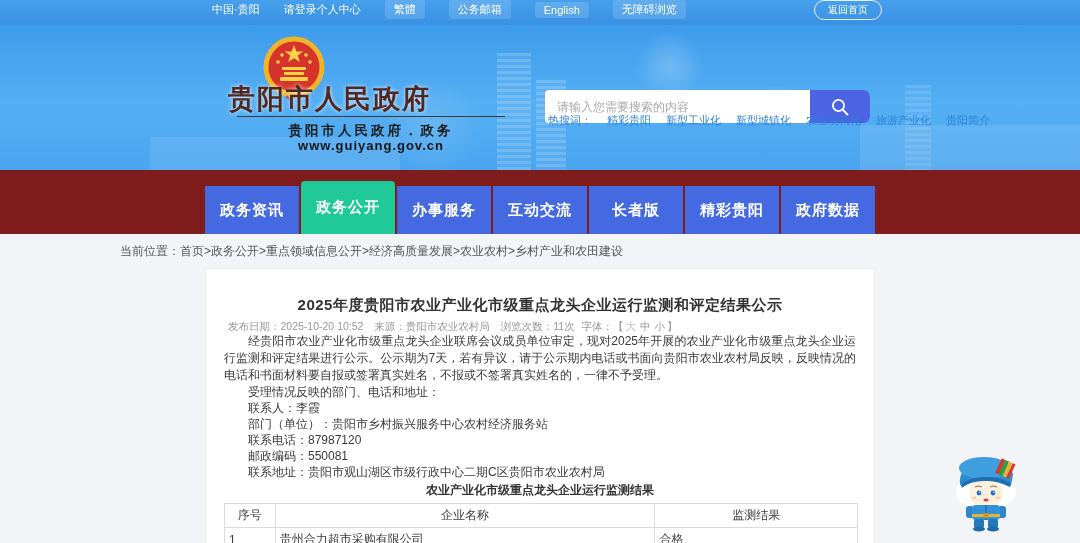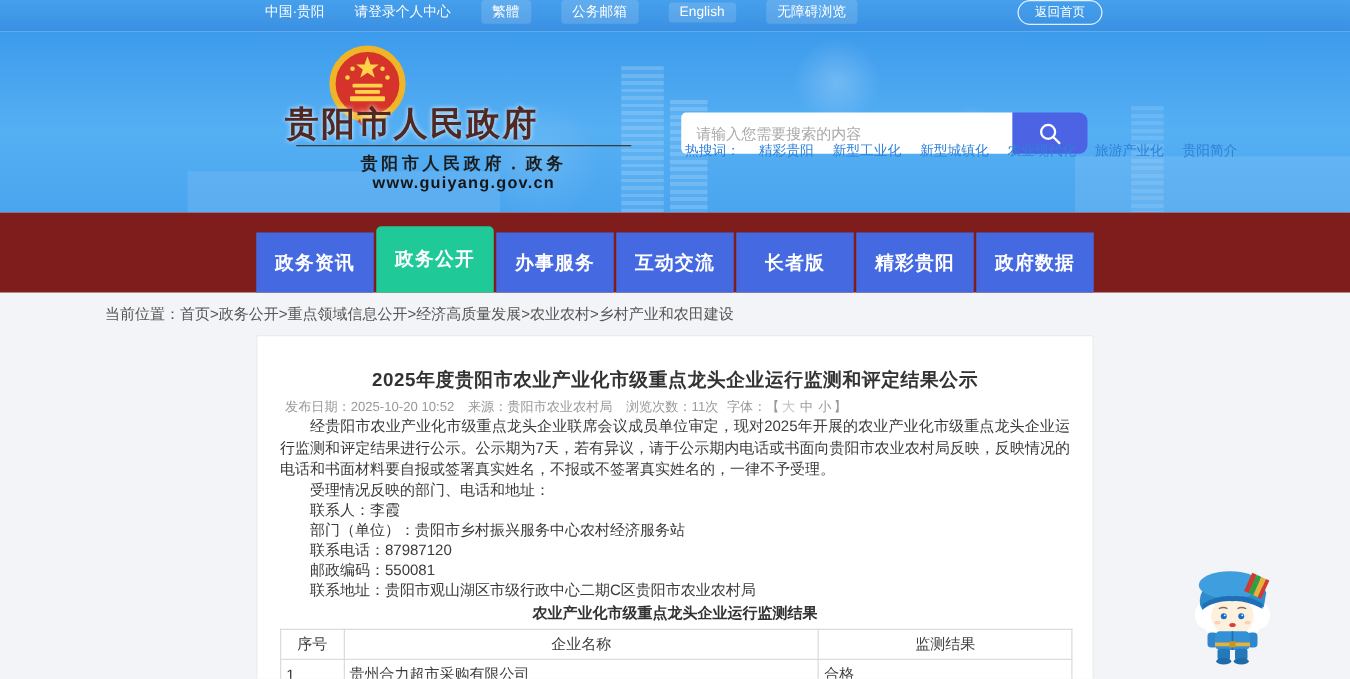--- a/index.html
+++ b/index.html
@@ -78,21 +78,21 @@
     width:94px; height:48px; margin-right:2px; background:#4469e0;
     color:#fff; font-size:15px; font-weight:bold; letter-spacing:1px;
     display:flex; align-items:center; justify-content:center; cursor:pointer;
   }
   .nav-tab.active {
     background:#1fc998; height:53px; border-radius:4px 4px 0 0;
   }
   
   .main { position:relative; height:325px; background:#f2f4f7; }
   .breadcrumb {
-    height:34px; line-height:34px; padding-left:84px;
+    height:34px; line-height:34px; padding-left:120px;
     font-size:12px; color:#555; white-space:nowrap;
   }
   .breadcrumb b { font-weight:normal; color:#555; }
   .card {
     position:absolute; left:205px; top:34px; width:670px; height:380px;
     background:#fff; border:1px solid #ebebeb; border-radius:2px;
     padding:26px 18px 0 18px;
   }
   .art-title {
     text-align:center; font-size:15px; font-weight:bold; color:#333;

